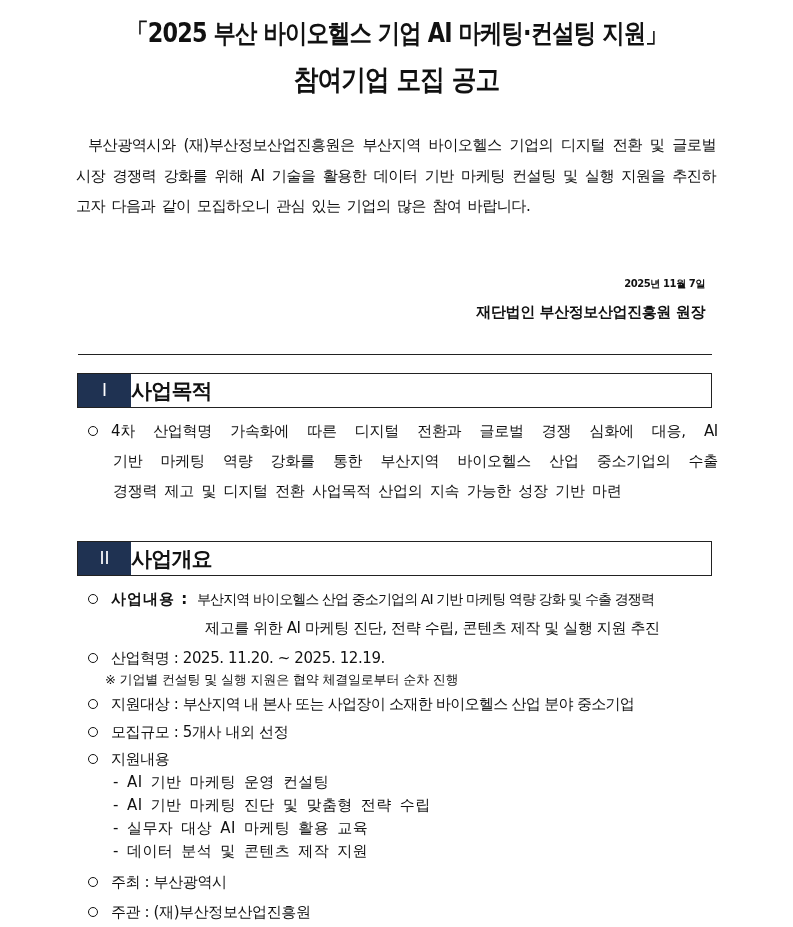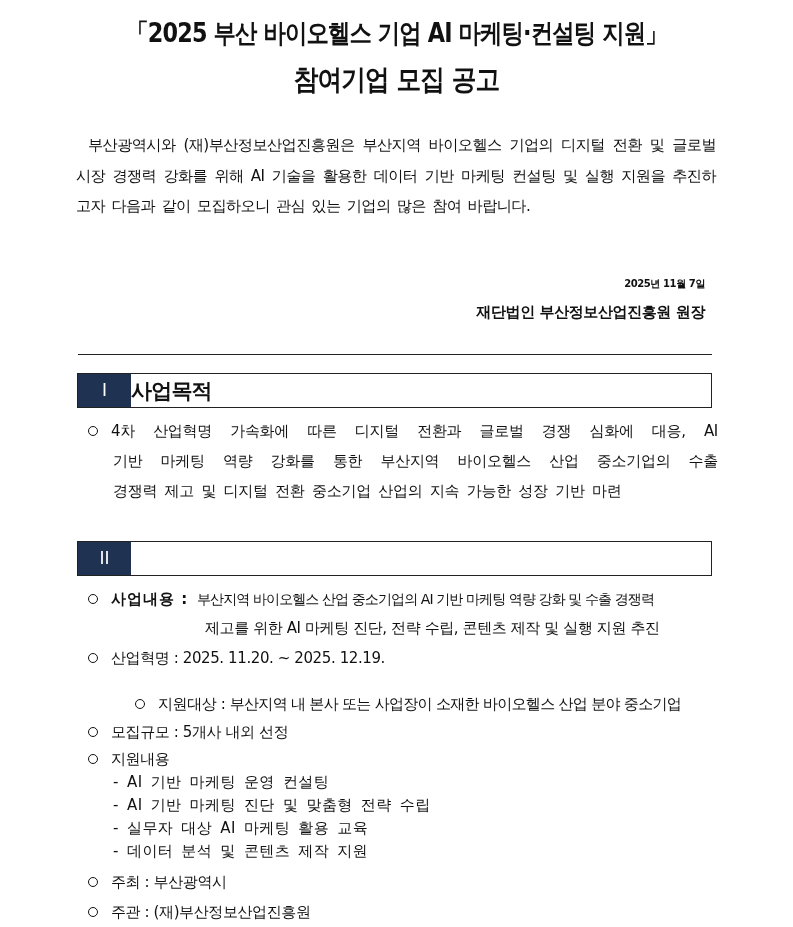--- a/index.html
+++ b/index.html
@@ -40,37 +40,39 @@
 <div class="abs divider"></div>
 
 <div class="abs sec" style="top:373px;">
   <div class="num">I</div>
   <div class="label">사업목적</div>
 </div>
 
 <div class="abs bul p1">
   <span class="line"><span class="circle"></span><span>4차 산업혁명 가속화에 따른 디지털 전환과 글로벌 경쟁 심화에 대응, AI</span></span>
   <span class="line cont">기반 마케팅 역량 강화를 통한 부산지역 바이오헬스 산업 중소기업의 수출</span>
-  <span class="line cont" style="text-align-last: left;">경쟁력 제고 및 디지털 전환 중소기업 산업의 지속 가능한 성장 기반 마련</span>
+  <span class="line cont" style="text-align-last: left;">경쟁력 제고 및 디지털 전환 사업목적 산업의 지속 가능한 성장 기반 마련</span>
 </div>
 
 <div class="abs sec" style="top:541px;">
   <div class="num">II</div>
+  <div class="label">사업개요</div>
 </div>
 
 <div class="abs ov" style="top:585px; line-height:29px;">
   <span class="row"><span class="circle"></span><span style="letter-spacing:1px;font-weight:bold;">사업내용 :</span>&nbsp; <span style="font-size:14px; letter-spacing:-0.9px;">부산지역 바이오헬스 산업 중소기업의 AI 기반 마케팅 역량 강화 및 수출 경쟁력</span></span>
   <span class="row" style="padding-left:117px;">제고를 위한 AI 마케팅 진단, 전략 수립, 콘텐츠 제작 및 실행 지원 추진</span>
 </div>
 
 <div class="abs ov" style="top:645px; line-height:26px;">
   <span class="row"><span class="circle"></span><span>산업혁명 :</span> <span>2025. 11.20. ~ 2025. 12.19.</span></span>
+  <span class="row note" style="padding-left:17px; line-height:18px;">※ 기업별 컨설팅 및 실행 지원은 협약 체결일로부터 순차 진행</span>
 </div>
 
-<div class="abs ov" style="top:690px; line-height:28px;text-align:center;">
+<div class="abs ov" style="top:690px; line-height:28px;">
   <span class="row"><span class="circle"></span><span>지원대상 :</span> <span style="letter-spacing:-0.7px;">부산지역 내 본사 또는 사업장이 소재한 바이오헬스 산업 분야 중소기업</span></span>
 </div>
 
 <div class="abs ov" style="top:718px; line-height:28px;">
   <span class="row"><span class="circle"></span><span>모집규모 :</span> <span>5개사 내외 선정</span></span>
 </div>
 
 <div class="abs ov" style="top:748px; line-height:23px;">
   <span class="row"><span class="circle"></span><span>지원내용</span></span>
   <span class="dash">- AI 기반 마케팅 운영 컨설팅</span>

